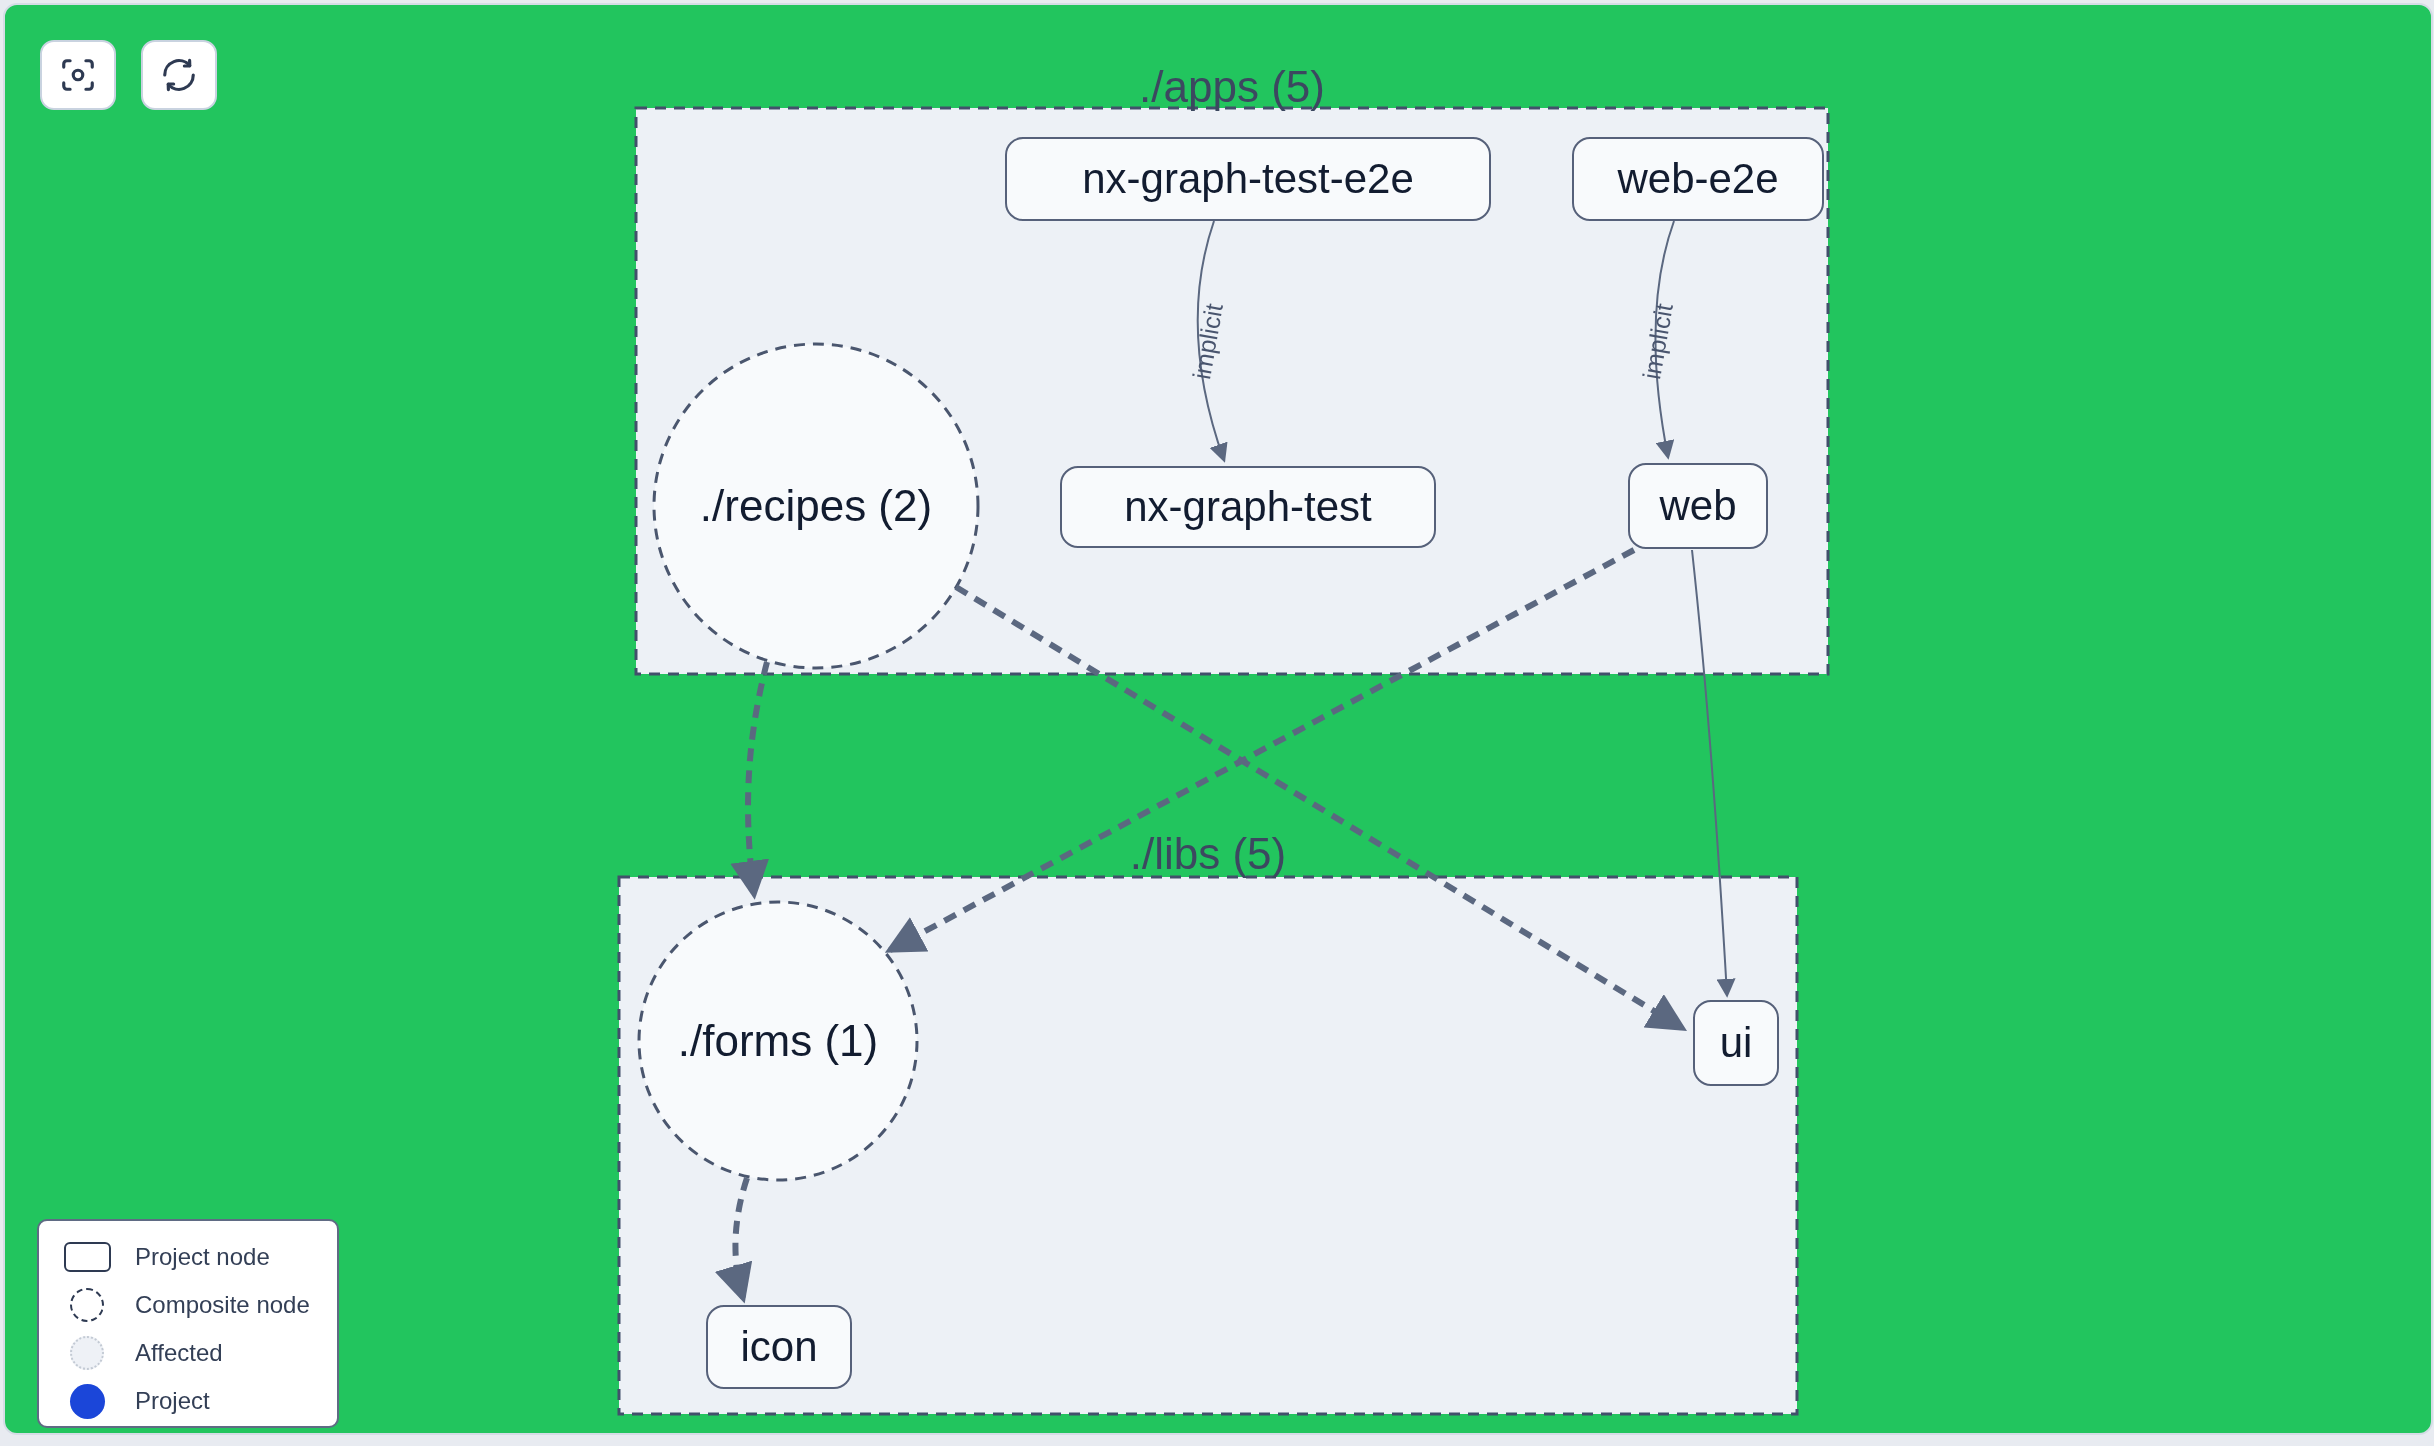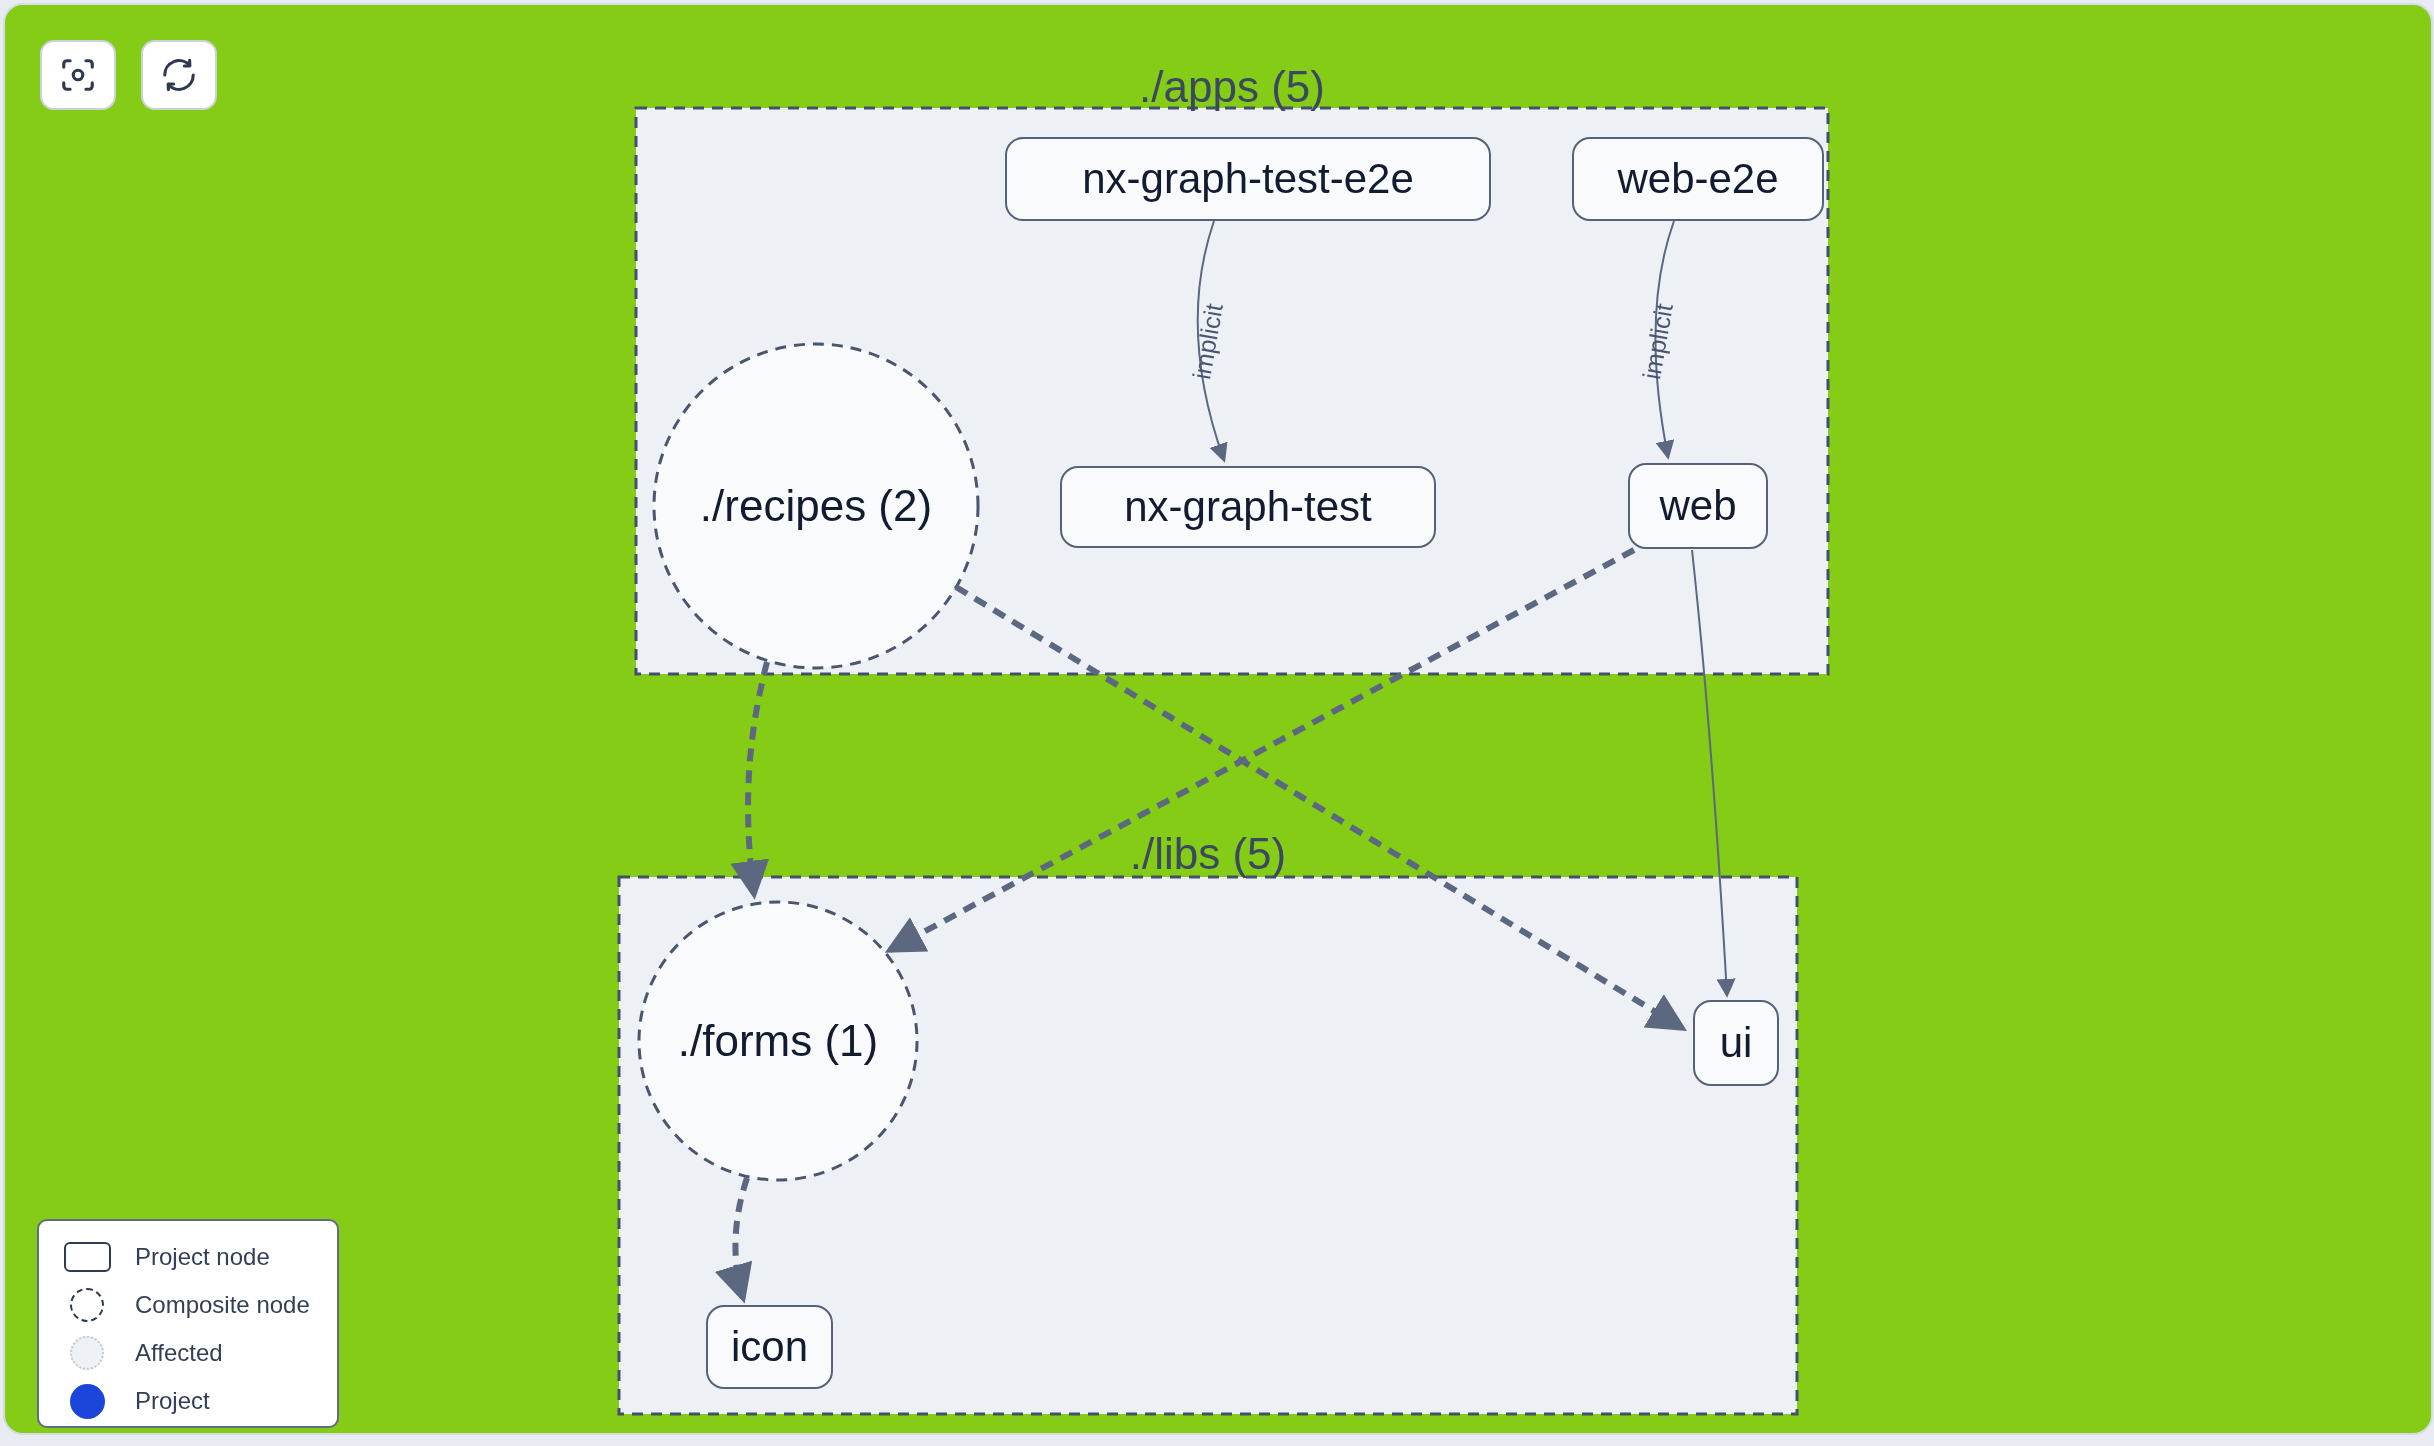--- a/index.html
+++ b/index.html
@@ -1,18 +1,18 @@
 <!DOCTYPE html>
 <html><head>
 <meta charset="utf-8">
 <style>
   html,body{margin:0;padding:0;width:2434px;height:1446px;overflow:hidden;
     background:#e8ebf1;font-family:"Liberation Sans", sans-serif;}
   .canvas{position:absolute;left:3px;top:3px;width:2426px;height:1428px;
-    background:#84cc16;border:2px solid #d5dce6;border-radius:20px;}
+    background:#22c55e;border:2px solid #d5dce6;border-radius:14px;}
   
   .tool-btn{position:absolute;width:76px;height:70px;background:#ffffff;
     border:2px solid #c9d3e0;border-radius:14px;display:flex;align-items:center;
     justify-content:center;cursor:pointer;box-sizing:border-box;padding:0;}
   .tool-btn svg{width:38px;height:38px;stroke:#2e3a52;stroke-width:2;fill:none;
     stroke-linecap:round;stroke-linejoin:round;}
   #btn-focus{left:35px;top:35px;}
   #btn-refresh{left:136px;top:35px;}
   
   #graph{position:absolute;left:0;top:0;width:2426px;height:1428px;}
@@ -23,21 +23,21 @@
   #label-libs{left:614px;top:824px;width:1178px;}
   
   .pnode{position:absolute;box-sizing:border-box;background:#f8fafc;
     border:2.5px solid #56617a;border-radius:18px;display:flex;align-items:center;
     justify-content:center;font-size:42px;color:#121c30;z-index:4;cursor:pointer;}
   #n-nx-graph-test-e2e{left:1000px;top:132px;width:486px;height:84px;text-align:center;}
   #n-web-e2e{left:1567px;top:132px;width:252px;height:84px;}
   #n-nx-graph-test{left:1055px;top:461px;width:376px;height:82px;}
   #n-web{left:1623px;top:458px;width:140px;height:86px;}
   #n-ui{left:1688px;top:995px;width:86px;height:86px;}
-  #n-icon{left:701px;top:1300px;width:127px;height:84px;}
+  #n-icon{left:701px;top:1300px;width:146px;height:84px;}
   .cnode-label{position:absolute;display:flex;align-items:center;justify-content:center;
     font-size:44px;color:#121c30;z-index:4;cursor:pointer;border-radius:50%;}
   #c-recipes{left:649px;top:339px;width:324px;height:324px;}
   #c-forms{left:634px;top:897px;width:278px;height:278px;}
   
   .edge-label{position:absolute;font-size:25px;color:#49556e;z-index:2;
     transform:rotate(-80deg);transform-origin:center;pointer-events:none;}
   #el-1{left:1155px;top:322px;width:96px;text-align:center;}
   #el-2{left:1605px;top:322px;width:96px;text-align:center;}
   

